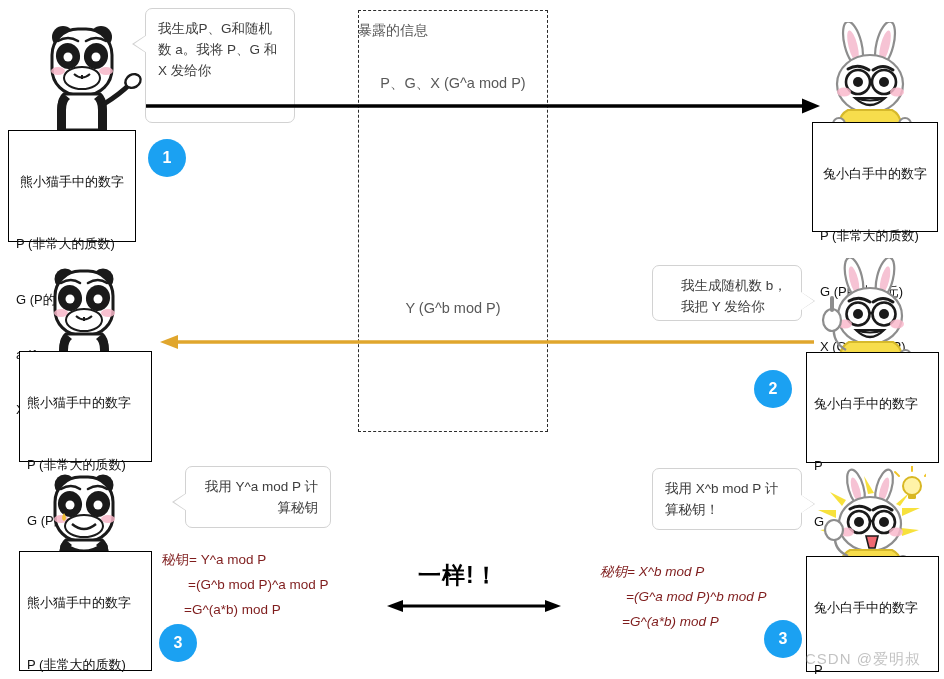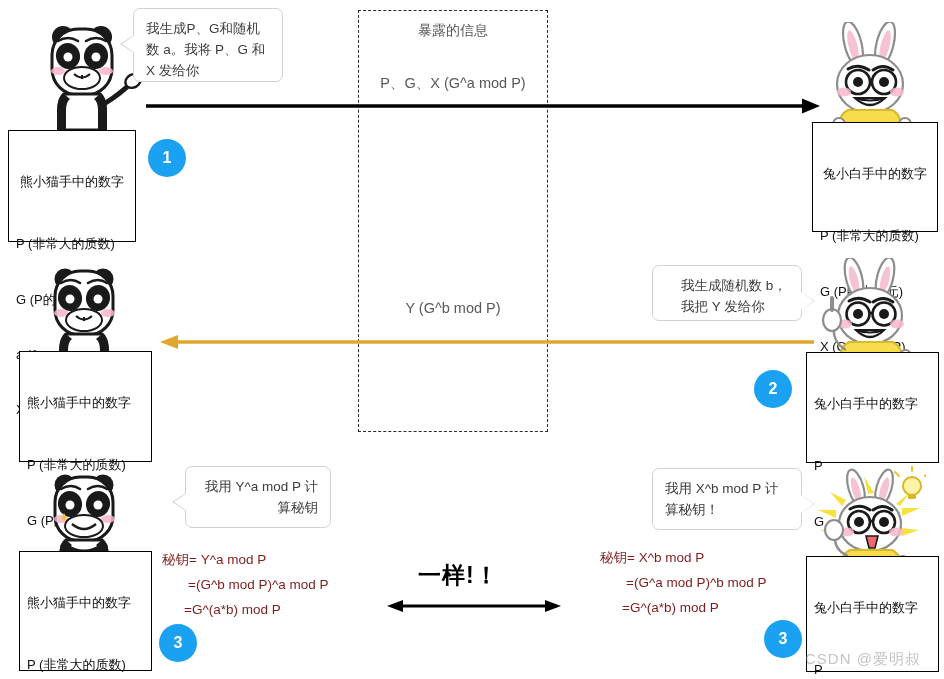--- a/index.html
+++ b/index.html
@@ -21,21 +21,21 @@
   .abs { position: absolute; }
 
   
   .dashed-col {
     left: 358px; top: 10px; width: 190px; height: 422px;
     border: 1px dashed #2b2b2b;
     box-sizing: border-box;
   }
   .exposed-title {
     left: 358px; top: 22px; width: 190px;
-    text-align: center;
+    text-align: left;
     font-size: 14px;
     color: #595959;
   }
   .exposed-line1 {
     left: 358px; top: 74px; width: 190px;
     text-align: center;
     font-size: 14.5px;
     color: #595959;
   }
   .exposed-line2 {
@@ -183,21 +183,21 @@
 
       <path d="M30 76 q-5 4 -5 14 v22 h46 v-22 q0 -10 -5 -14 z" fill="#fff" stroke="#1a1a1a" stroke-width="3"></path>
       <path d="M30 76 q-7 5 -7 16 v20 h9 v-20 q0-8 4-11 z" fill="#1a1a1a"></path>
       <path d="M66 76 q7 5 7 16 v20 h-9 v-20 q0-8 -4-11 z" fill="#1a1a1a"></path>
 
       <path d="M70 86 q16 -10 26 -20" stroke="#1a1a1a" stroke-width="5" fill="none" stroke-linecap="round"></path>
       <ellipse cx="99" cy="63" rx="8" ry="6.5" fill="#fff" stroke="#1a1a1a" stroke-width="2.4" transform="rotate(-30 99 63)"></ellipse>
     </svg>
   </div>
 
-  <div class="abs bubble tail-left" style="left:133px; top:8px; width:150px; height:74px;">
+  <div class="abs bubble tail-left" style="left:145px; top:8px; width:150px; height:115px;">
     <span class="tail-o"></span>
     <span class="tail-i"></span>
     <span>我生成P、G和随机数 a。我将 P、G 和 X 发给你</span>
   </div>
 
   <div class="abs" style="left:144px; top:96px;">
     <svg class="arrow-svg" width="680" height="20" viewBox="0 0 680 20">
       <line x1="2" y1="10" x2="662" y2="10" stroke="#000000" stroke-width="3.5"></line>
       <polygon points="676,10 658,2.5 658,17.5" fill="#000000"></polygon>
     </svg>
@@ -382,21 +382,21 @@
 
   <div class="abs same-label" style="left:418px; top:560px;">一样!！</div>
   <div class="abs" style="left:386px; top:596px;">
     <svg class="arrow-svg" width="176" height="20" viewBox="0 0 176 20">
       <line x1="14" y1="10" x2="162" y2="10" stroke="#000" stroke-width="3"></line>
       <polygon points="1,10 17,4 17,16" fill="#000"></polygon>
       <polygon points="175,10 159,4 159,16" fill="#000"></polygon>
     </svg>
   </div>
 
-  <div class="abs formula" style="left:600px; top:551px; width:220px;">
+  <div class="abs formula" style="left:600px; top:565px; width:220px;font-style:italic;">
     <span class="f-l1">秘钥= X^b mod P</span>
     <span class="f-l2">=(G^a mod P)^b mod P</span>
     <span class="f-l3">=G^(a*b) mod P</span>
   </div>
 
   <div class="abs bubble tail-right" style="left:652px; top:468px; width:150px; height:62px;">
     <span class="tail-o"></span>
     <span class="tail-i"></span>
     <span>我用 X^b mod P 计算秘钥！</span>
   </div>

